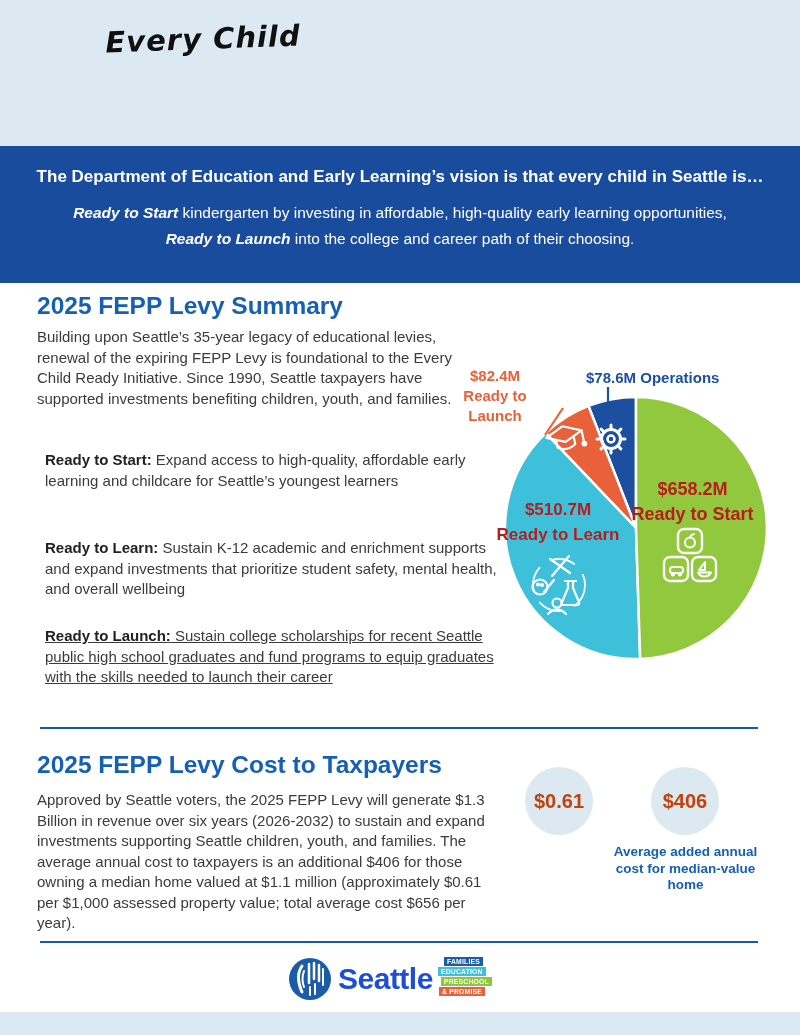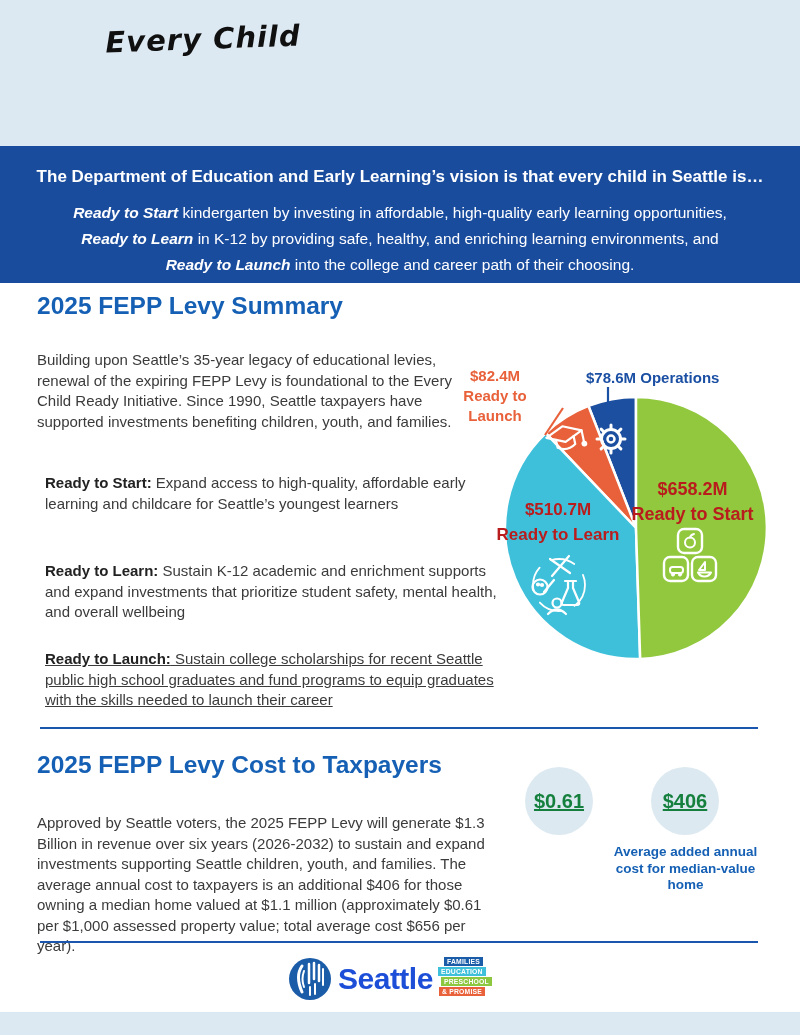--- a/index.html
+++ b/index.html
@@ -35,32 +35,32 @@
     color:#ffffff;text-align:center;padding-top:21px;
   }
   .banner-heading{font-size:17px;font-weight:bold;margin:0 30px 13px 30px;}
   .banner-line{font-size:15.5px;line-height:26px;margin:0 20px;}
   .banner-line b{font-style:italic;}
   
   .section-heading{
     position:absolute;font-size:24.5px;font-weight:bold;color:#1560b4;
     font-family:"Liberation Sans",sans-serif;
   }
-  .body-text{position:absolute;font-size:15px;line-height:20.5px;color:#3b3b3b;margin-top:23px;}
+  .body-text{position:absolute;font-size:15px;line-height:20.5px;color:#3b3b3b;}
   .body-text b{color:#222222;}
   
   .pie-svg{position:absolute;left:463px;top:360px;}
   .pie-label-outside{position:absolute;font-weight:bold;font-size:15px;line-height:20px;}
   .pie-label-inside{position:absolute;color:#b91c1c;font-weight:bold;text-align:center;line-height:25px;}
   .pie-icon{position:absolute;}
   
   .divider{position:absolute;left:40px;width:718px;height:0;border-top:2.5px solid #1a56ae;}
   .stat-circle{
     position:absolute;width:68px;height:68px;border-radius:50%;background:#dce9f1;
-    text-align:center;line-height:68px;font-size:20px;font-weight:bold;color:#15803d;text-decoration:underline;
+    text-align:center;line-height:68px;font-size:20px;font-weight:bold;color:#c2410c;
   }
   .stat-caption{
     position:absolute;text-align:center;font-size:13.5px;font-weight:bold;
     color:#1560b4;line-height:16.5px;
   }
   
   .footer-logos{position:absolute;left:0;top:952px;width:800px;height:58px;}
   .seattle-wordmark{
     position:absolute;left:338px;top:10px;font-size:30px;font-weight:bold;color:#1d4ed8;
     font-family:"Liberation Sans",sans-serif;letter-spacing:-0.5px;
@@ -79,21 +79,20 @@
 
   <div class="header">
     <div class="logo">
       <div class="logo-script">Every Child</div>
     </div>
   </div>
 
   <div class="banner">
     <div class="banner-heading">The Department of Education and Early Learning’s vision is that every child in Seattle is…</div>
     <div class="banner-line"><b>Ready to Start</b><span> kindergarten by investing in affordable, high-quality early learning opportunities,</span></div>
-    <div class="banner-line"><b>Ready to Learn</b><span> in K-12 by providing safe, healthy, and enriching learning environments, and</span></div>
     <div class="banner-line"><b>Ready to Launch</b><span> into the college and career path of their choosing.</span></div>
   </div>
 
   <div class="section-heading" style="left:37px;top:292px;">2025 FEPP Levy Summary</div>
   <div class="body-text" style="left:37px;top:327px;width:424px;">Building upon Seattle’s 35-year legacy of educational levies, renewal of the expiring FEPP Levy is foundational to the Every Child Ready Initiative. Since 1990, Seattle taxpayers have supported investments benefiting children, youth, and families.</div>
 
   <div class="body-text" style="left:45px;top:450px;width:446px;"><b>Ready to Start:</b><span> Expand access to high-quality, affordable early learning and childcare for Seattle’s youngest learners</span></div>
   <div class="body-text" style="left:45px;top:538px;width:452px;"><b>Ready to Learn:</b><span> Sustain K-12 academic and enrichment supports and expand investments that prioritize student safety, mental health, and overall wellbeing</span></div>
   <div class="body-text" style="left:45px;top:626px;width:452px;text-decoration:underline;"><b>Ready to Launch:</b><span> Sustain college scholarships for recent Seattle public high school graduates and fund programs to equip graduates with the skills needed to launch their career</span></div>
 

